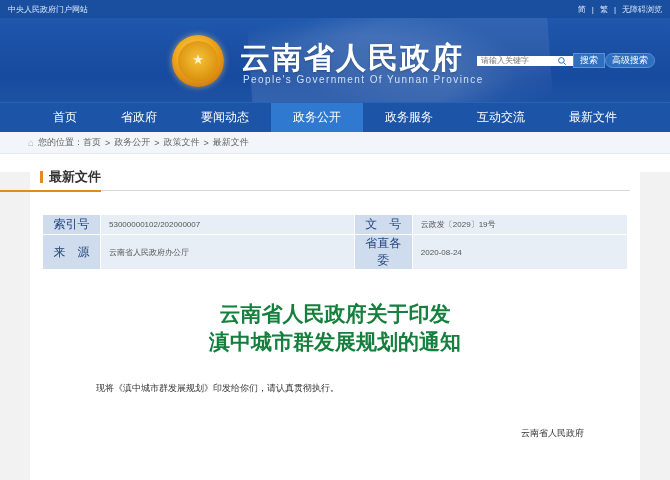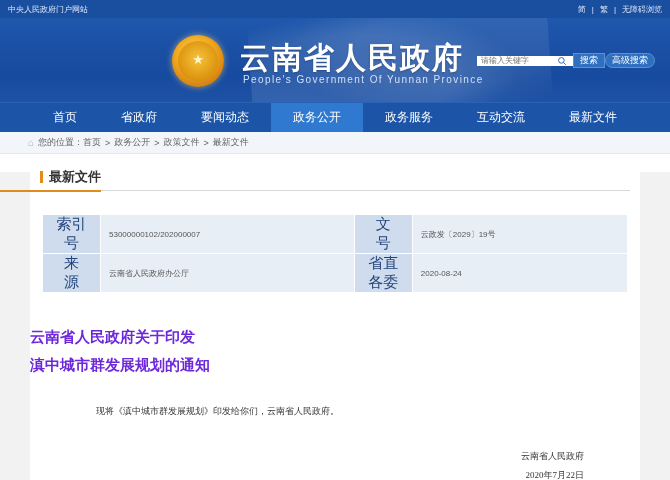--- a/index.html
+++ b/index.html
@@ -180,33 +180,34 @@
   .info-table td {
     border: 1px solid #ffffff;
     height: 20px;
     padding: 0 8px;
   }
   .info-table td.label {
     background: #cfdcee;
     color: #24457c;
     width: 58px;
     text-align: center;
-    font-size: 15px;
+    font-size: 12px;
   }
   .info-table td.value {
     background: #e8eef6;
     color: #555;
     font-size: 8px;
   }
 
   
   .doc-title {
     margin-top: 30px;
-    color: #6d28d9;
-    font-size: 15px;
+    text-align: center;
+    color: #15803d;
+    font-size: 21px;
     line-height: 28px;
     font-family: "Liberation Serif", serif;
     font-weight: bold;
   }
   .doc-body {
     margin: 22px 48px 0 48px;
     font-size: 9px;
     color: #333;
     line-height: 20px;
     font-family: "Liberation Serif", serif;
@@ -324,22 +325,21 @@
       </tr>
     </tbody>
       </table>
 
     <div class="doc-title">
       <div>云南省人民政府关于印发</div>
       <div>滇中城市群发展规划的通知</div>
     </div>
 
     <div class="doc-body">
-      <p class="indent">现将《滇中城市群发展规划》印发给你们，云南省人民政府。</p>
+      <p class="indent">现将《滇中城市群发展规划》印发给你们，请认真贯彻执行。</p>
     </div>
 
     <div class="doc-sign">
       <div>云南省人民政府</div>
-      <div>2020年7月22日</div>
     </div>
 
   </div>
 </div>
 
 </body></html>

